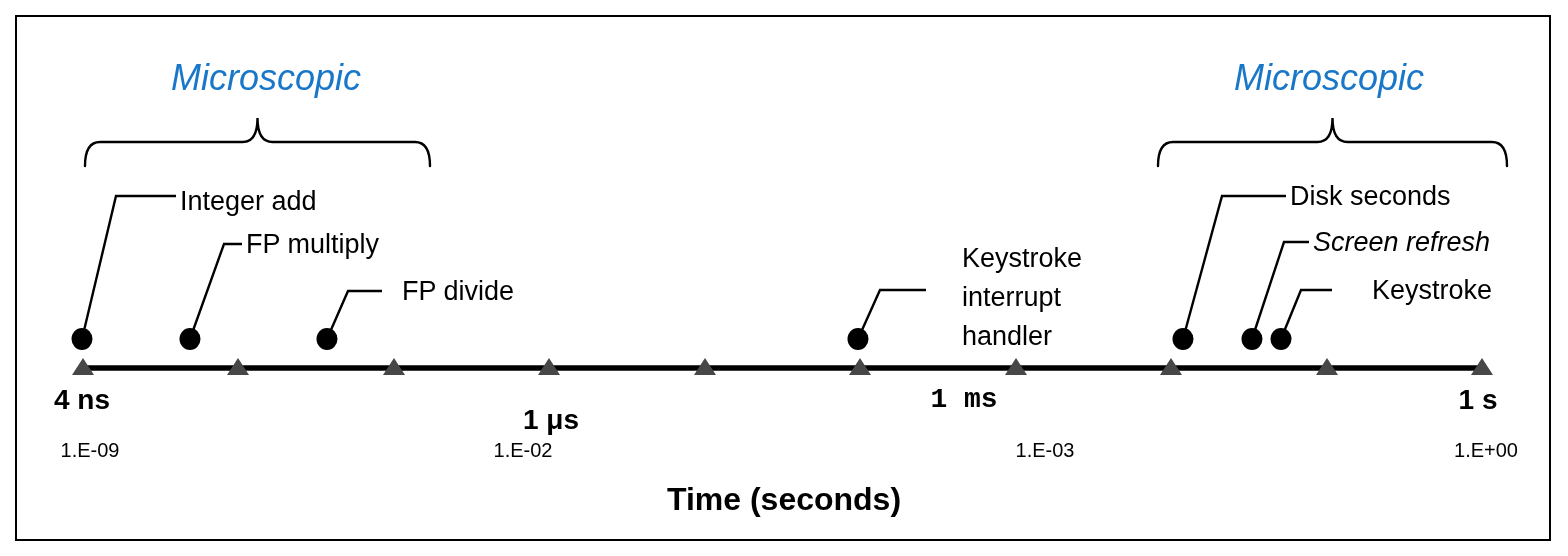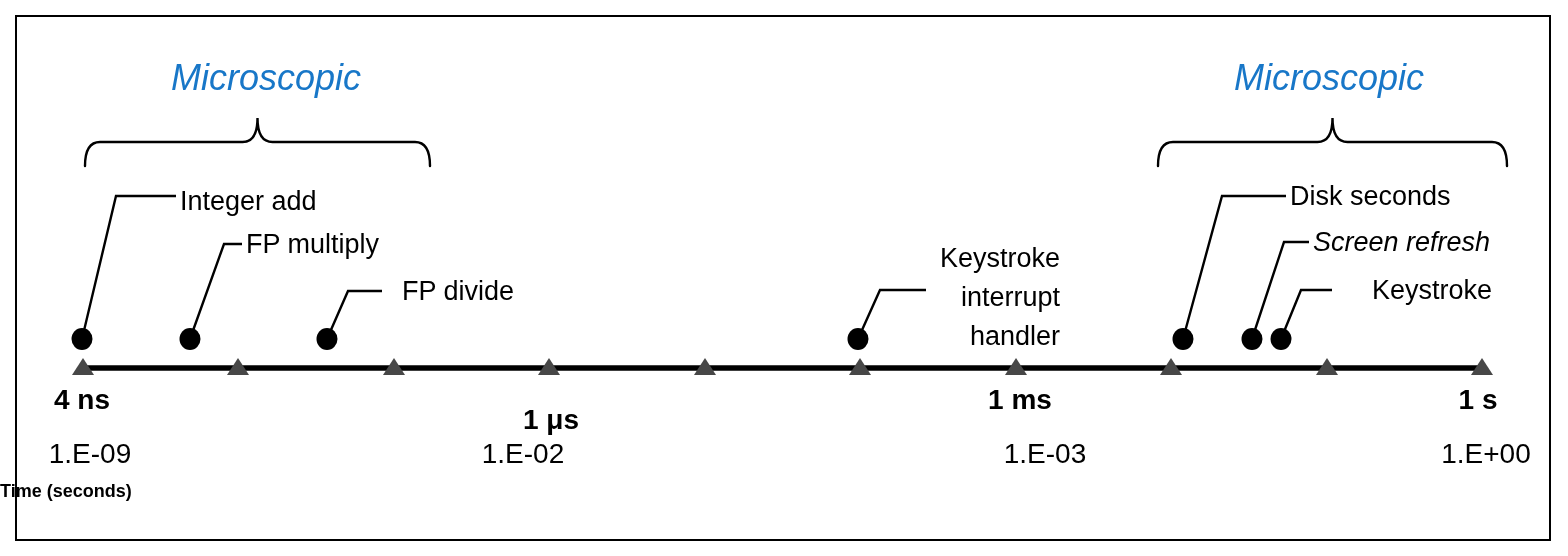--- a/index.html
+++ b/index.html
@@ -22,25 +22,25 @@
   .event-label{
     position:absolute;font-size:27px;line-height:39px;white-space:nowrap;
   }
   .event-label.wrap{white-space:normal;}
   .unit-label{
     position:absolute;top:385px;transform:translateX(-50%);
     font-size:28px;font-weight:bold;line-height:1.1;white-space:nowrap;
   }
   .sci-label{
     position:absolute;top:439px;transform:translateX(-50%);
-    font-size:28px;font-weight:normal;line-height:1.1;white-space:nowrap;
+    font-size:20px;font-weight:normal;line-height:1.1;white-space:nowrap;
   }
   .axis-title{
-    position:absolute;top:482px;left:0;width:1568px;text-align:left;
-    font-size:18px;font-weight:bold;line-height:1.1;
+    position:absolute;top:482px;left:0;width:1568px;text-align:center;
+    font-size:32px;font-weight:bold;line-height:1.1;
   }
   svg.diagram{position:absolute;left:0;top:0;width:1568px;height:556px;}
 </style>
 </head>
 <body>
 
 <div class="stage">
   <div class="frame"></div>
 
 
@@ -74,29 +74,29 @@
       <polyline points="1309,242 1284,242 1252,339" fill="none" stroke="#000000" stroke-width="2.4"></polyline>
       <ellipse cx="1252" cy="339" rx="10.5" ry="11" fill="#000000"></ellipse>
       <polyline points="1332,290 1301,290 1281,339" fill="none" stroke="#000000" stroke-width="2.4"></polyline>
       <ellipse cx="1281" cy="339" rx="10.5" ry="11" fill="#000000"></ellipse>
     </svg>
 
   <div>
       <div class="event-label" style="left: 180px; top: 182px;">Integer add</div>
       <div class="event-label" style="left: 246px; top: 224.5px;">FP multiply</div>
       <div class="event-label" style="left: 402px; top: 271.5px;">FP divide</div>
-      <div class="event-label wrap" style="left: 902px; top: 238.5px; width: 158px; text-align: right;">Keystroke interrupt handler</div>
+      <div class="event-label wrap" style="left: 962px; top: 238.5px; width: 158px;">Keystroke interrupt handler</div>
       <div class="event-label" style="left: 1290px; top: 176.5px;">Disk seconds</div>
       <div class="event-label" style="left: 1313px; top: 222.5px; font-style: italic;">Screen refresh</div>
       <div class="event-label" style="left: 1336px; top: 270.5px; margin-left: 36px;">Keystroke</div>
     </div>
   <div>
       <div class="unit-label" style="left: 82px;">4 ns</div>
       <div class="unit-label" style="left: 551px; margin-top: 20px;">1 μs</div>
-      <div class="unit-label" style="left: 1020px;">1 ms</div>
+      <div class="unit-label" style="left: 964px; font-family: Liberation Mono, monospace;">1 ms</div>
       <div class="unit-label" style="left: 1478px;">1 s</div>
       <div class="sci-label" style="left: 90px;">1.E-09</div>
       <div class="sci-label" style="left: 523px;">1.E-02</div>
       <div class="sci-label" style="left: 1045px;">1.E-03</div>
       <div class="sci-label" style="left: 1486px;">1.E+00</div>
     </div>
 
   <div class="axis-title">Time (seconds)</div>
 </div>
 

